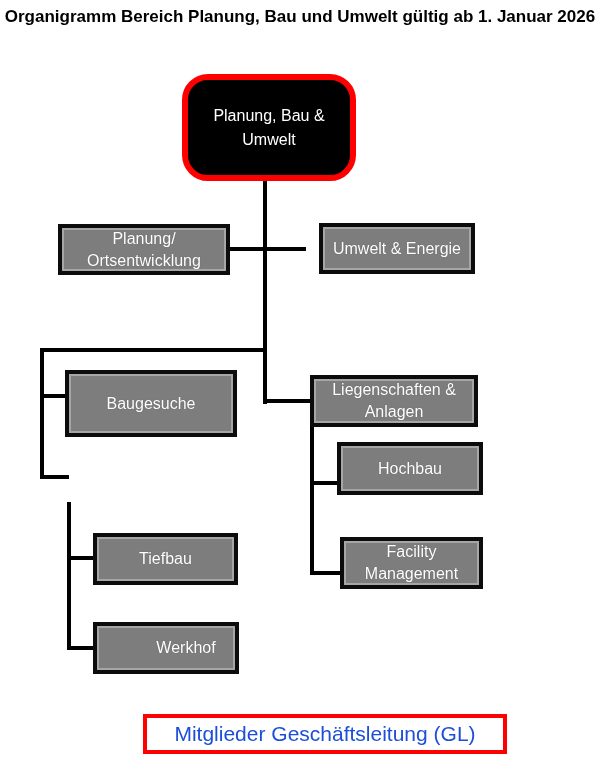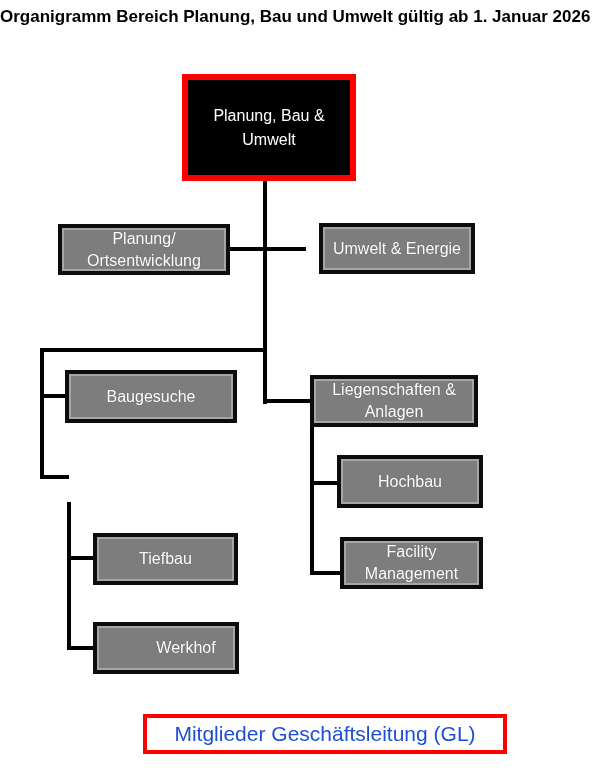--- a/index.html
+++ b/index.html
@@ -14,20 +14,21 @@
     height: 773px;
     background: #ffffff;
     overflow: hidden;
   }
   .title {
     position: absolute;
     top: 7px;
     left: 0;
     width: 100%;
     margin: 0;
+    text-align: center;
     font-size: 17px;
     font-weight: bold;
     color: #000000;
     letter-spacing: 0px;
   }
   .line {
     position: absolute;
     background: #000000;
   }
   .node {
@@ -82,48 +83,48 @@
   <div class="line" style="left:40px; top:394px; width:27px; height:4px;"></div>
   <div class="line" style="left:40px; top:475px; width:29px; height:4px;"></div>
   <div class="line" style="left:67px; top:502px; width:4px; height:148px;"></div>
   <div class="line" style="left:67px; top:556px; width:28px; height:4px;"></div>
   <div class="line" style="left:67px; top:646px; width:28px; height:4px;"></div>
   <div class="line" style="left:263px; top:399px; width:50px; height:4px;"></div>
   <div class="line" style="left:310px; top:426px; width:4px; height:149px;"></div>
   <div class="line" style="left:310px; top:481px; width:29px; height:4px;"></div>
   <div class="line" style="left:310px; top:571px; width:32px; height:4px;"></div>
 
-  <div class="node root" style="left:182px; top:74px; width:174px; height:107px;">
+  <div class="node root" style="left:182px; top:74px; width:174px; height:107px;border-radius:26px;">
     <span>Planung, Bau &amp;
 Umwelt</span>
   </div>
 
   <div class="node" style="left:58px; top:224px; width:172px; height:51px;">
     <span>Planung/
 Ortsentwicklung</span>
   </div>
   <div class="node" style="left:287px; top:223px; width:156px; height:51px;margin-left:32px;">
     <span>Umwelt &amp; Energie</span>
   </div>
 
-  <div class="node" style="left:65px; top:370px; width:172px; height:53px;">
+  <div class="node" style="left:65px; top:370px; width:172px; height:67px;">
     <span>Baugesuche</span>
   </div>
   <div class="node" style="left:93px; top:533px; width:145px; height:52px;">
     <span>Tiefbau</span>
   </div>
   <div class="node" style="left:93px; top:622px; width:146px; height:52px;padding-left:40px;">
     <span>Werkhof</span>
   </div>
 
   <div class="node" style="left:310px; top:375px; width:168px; height:52px;">
     <span>Liegenschaften &amp;
 Anlagen</span>
   </div>
-  <div class="node" style="left:337px; top:455px; width:146px; height:53px;">
+  <div class="node" style="left:337px; top:442px; width:146px; height:53px;">
     <span>Hochbau</span>
   </div>
   <div class="node" style="left:340px; top:537px; width:143px; height:52px;">
     <span>Facility
 Management</span>
   </div>
 
   <div class="legend-box" style="left:143px; top:714px; width:364px; height:40px;">
     <span>Mitglieder Geschäftsleitung (GL)</span>
   </div>

